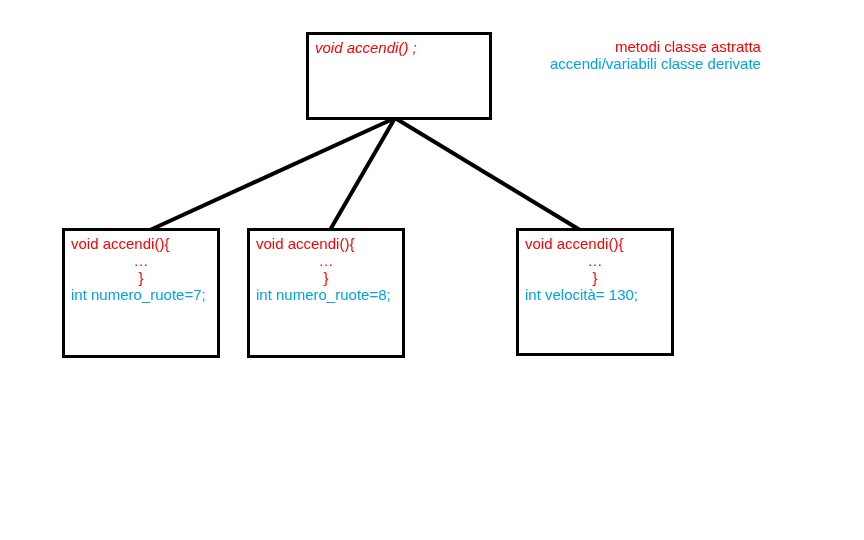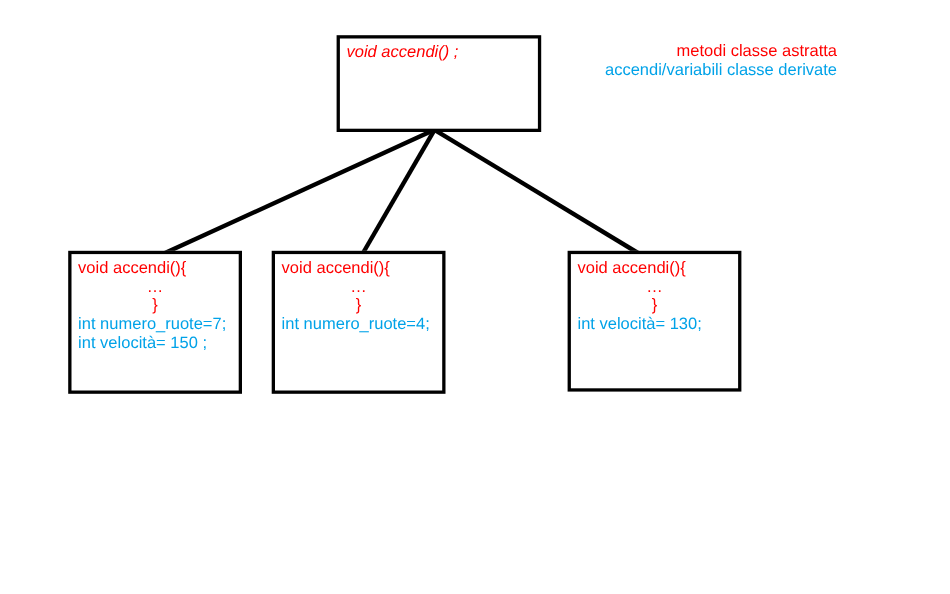--- a/index.html
+++ b/index.html
@@ -47,28 +47,27 @@
 
 <div class="box" style="left:306px; top:32px; width:186px; height:88px;font-style:italic;">
   <div class="red line">void accendi() ;</div>
 </div>
 
 <div class="box" style="left:62px; top:228px; width:158px; height:130px;">
   <div class="red line">void accendi(){</div>
   <div class="red center">…</div>
   <div class="red center">}</div>
   <div class="blue line">int numero_ruote=7;</div>
-  <div class="blue line">int velocità= 150 ;</div>
 </div>
 
 <div class="box" style="left:247px; top:228px; width:158px; height:130px;">
   <div class="red line">void accendi(){</div>
   <div class="red center">…</div>
   <div class="red center">}</div>
-  <div class="blue line">int numero_ruote=4;</div>
+  <div class="blue line">int numero_ruote=8;</div>
 </div>
 
 <div class="box" style="left:516px; top:228px; width:158px; height:128px;">
   <div class="red line">void accendi(){</div>
   <div class="red center">…</div>
   <div class="red center">}</div>
   <div class="blue line">int velocità= 130;</div>
 </div>
 
 </body></html>

